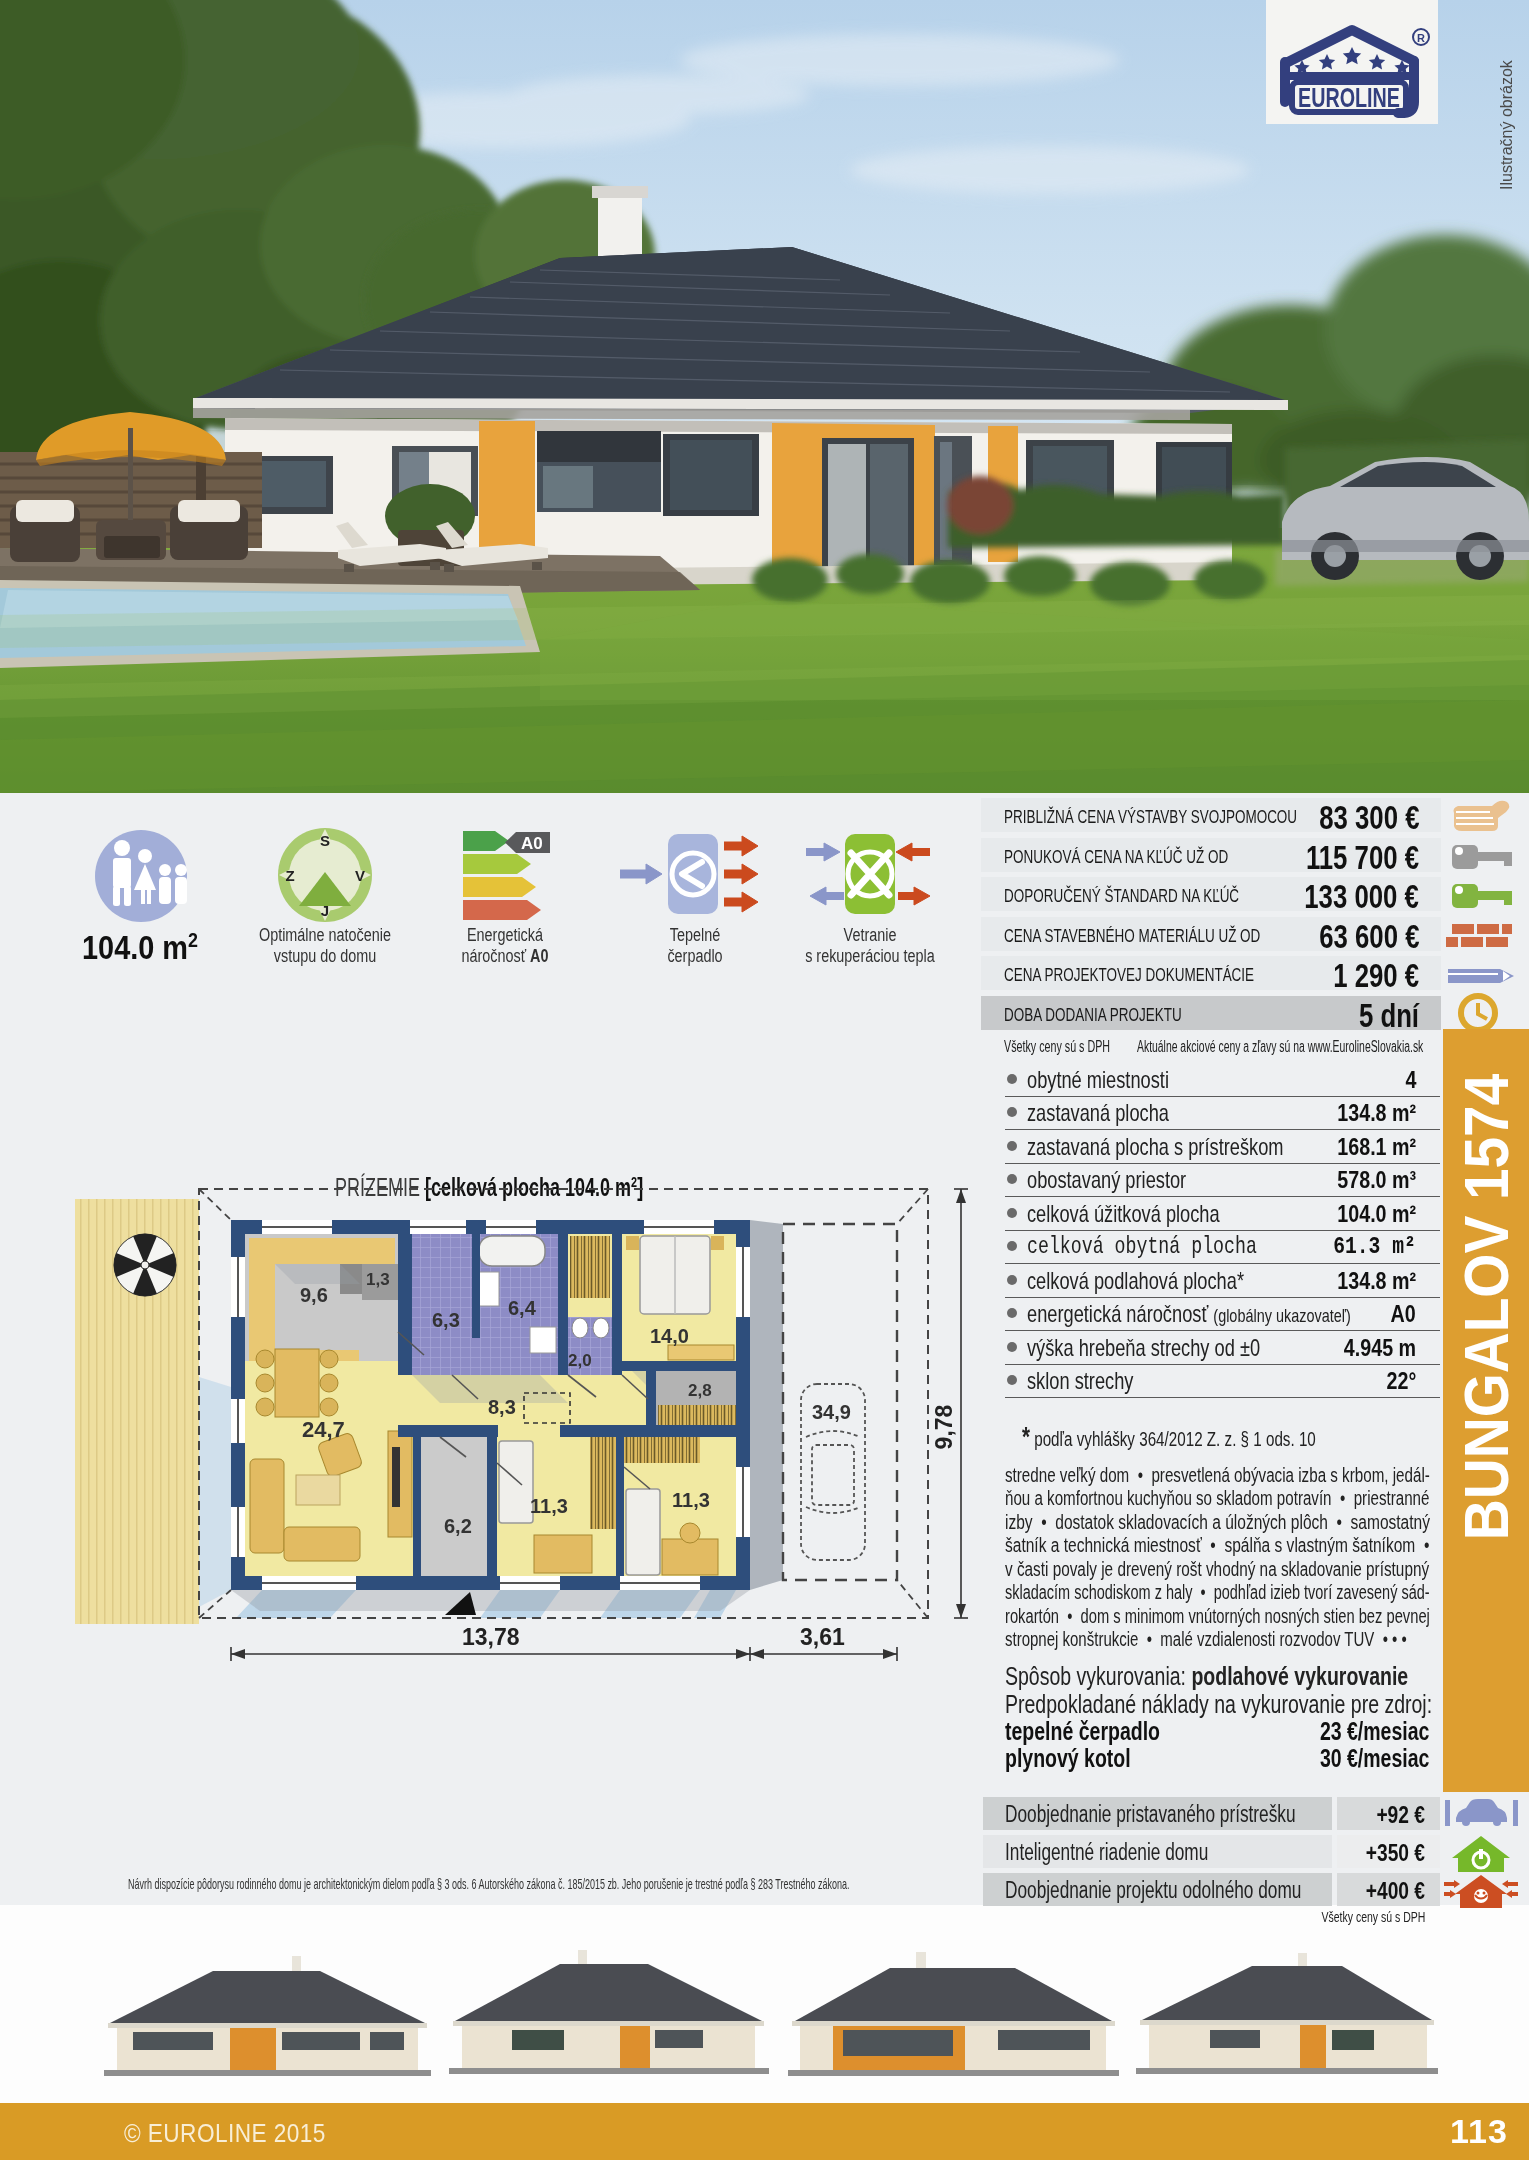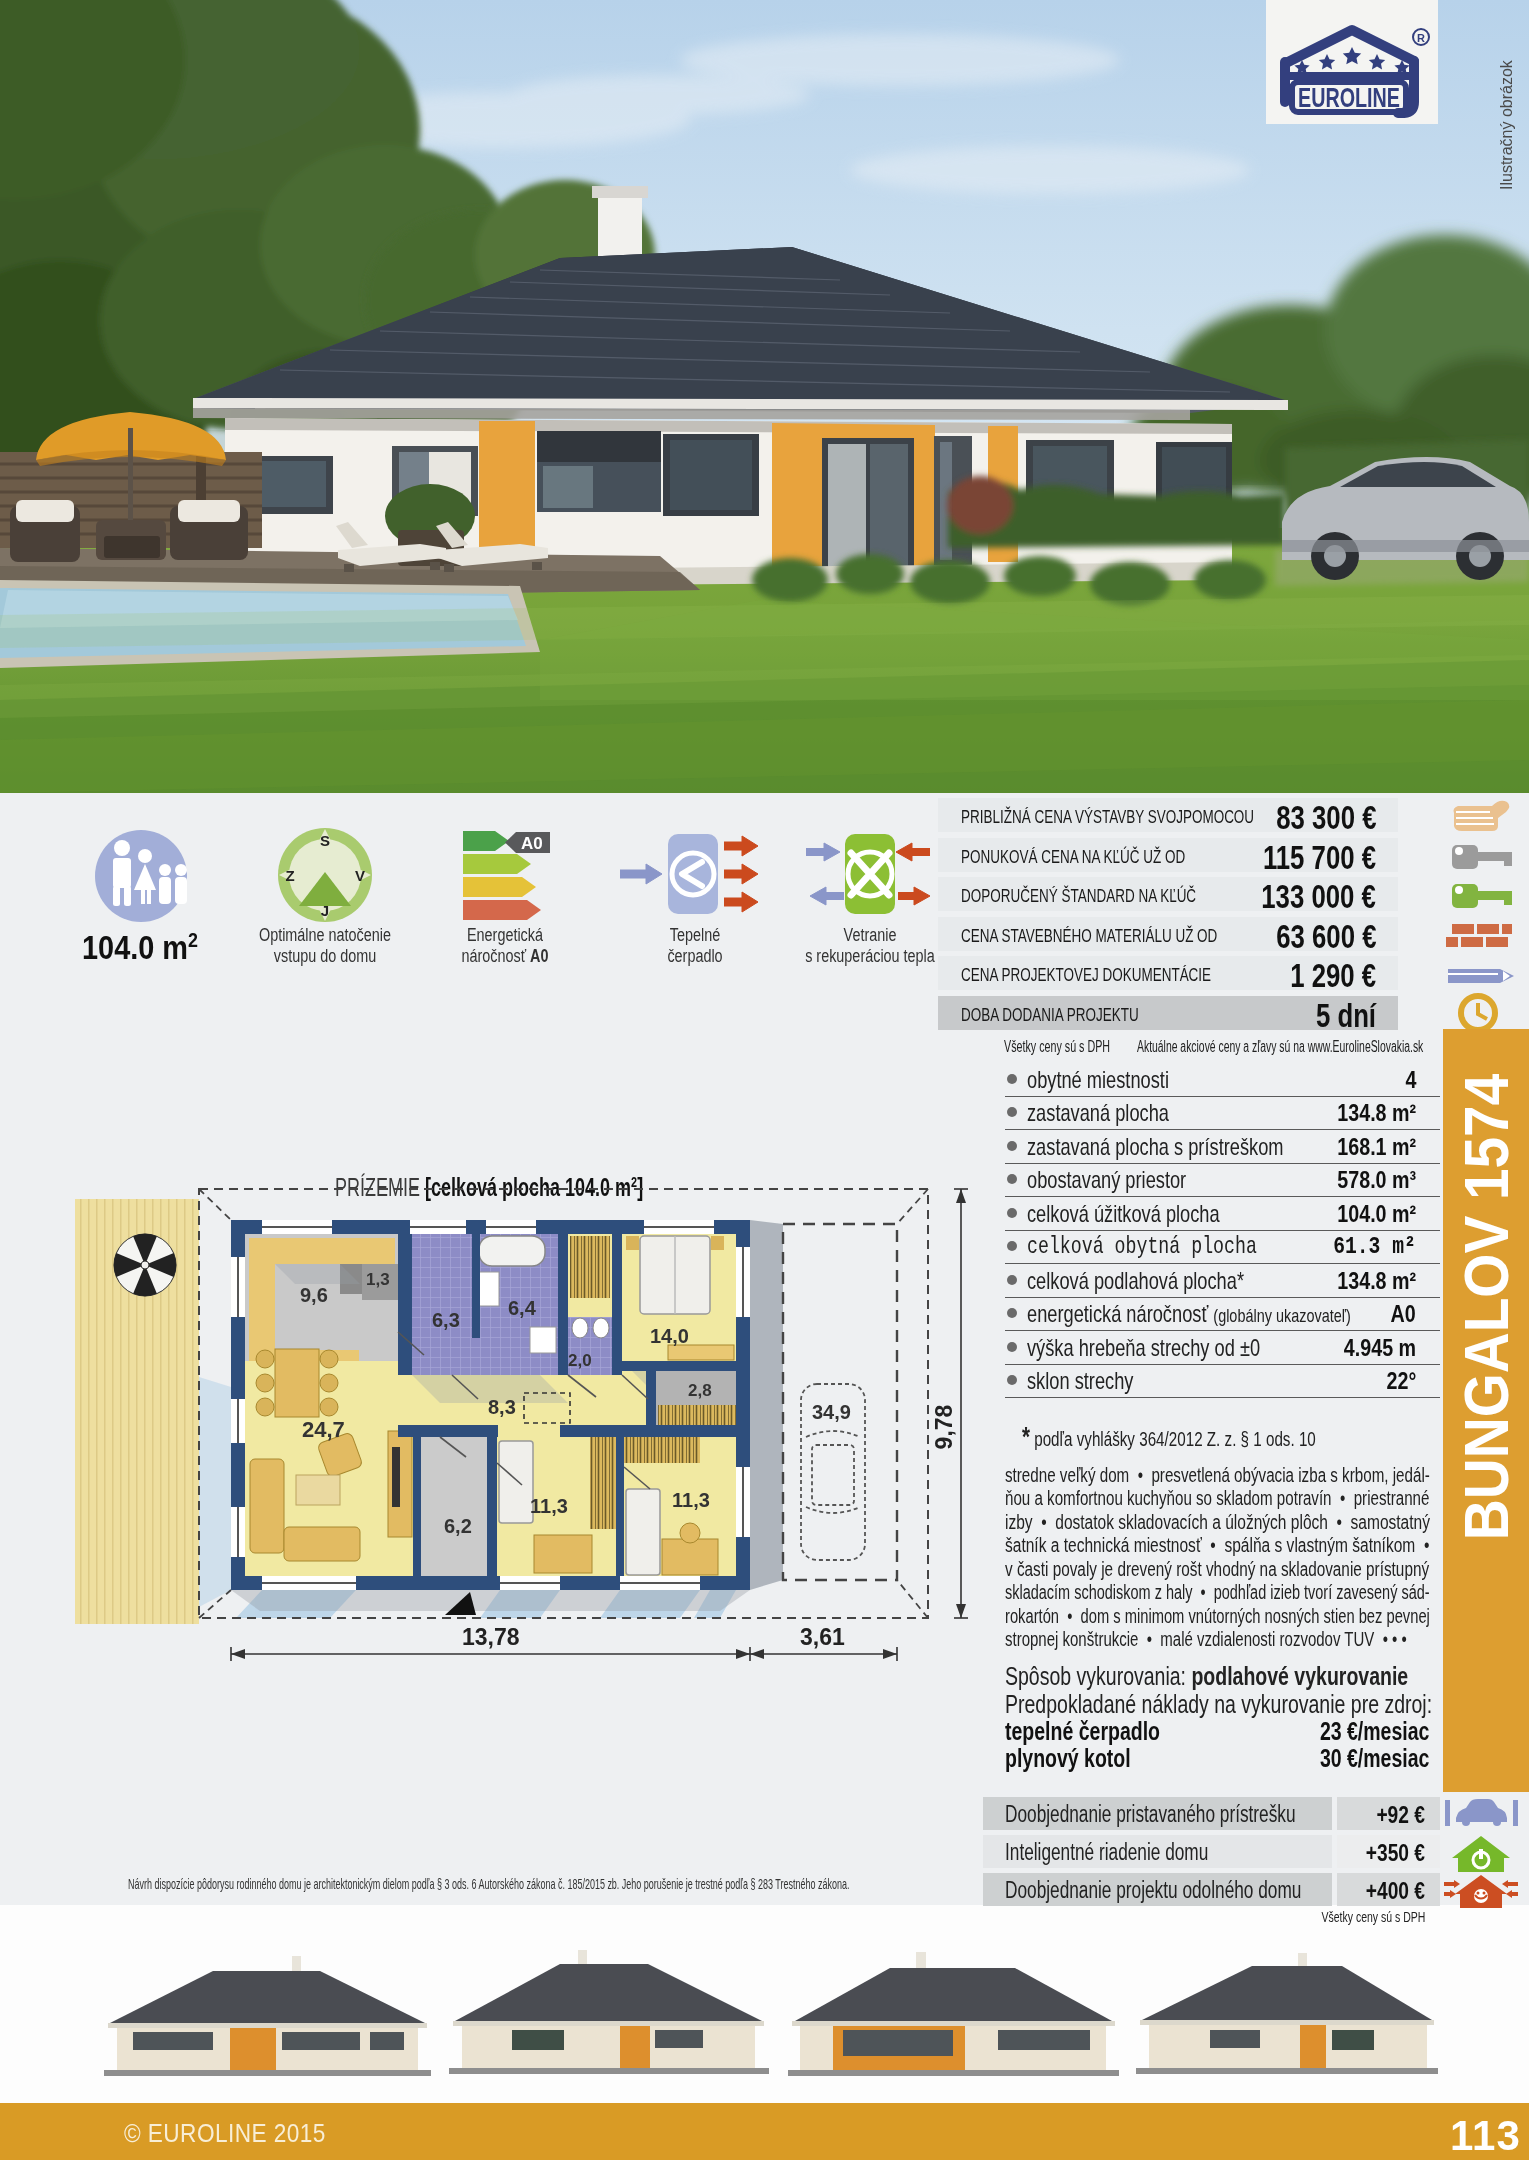--- a/index.html
+++ b/index.html
@@ -1,18 +1,18 @@
 <!DOCTYPE html>
 <html><head>
 <meta charset="utf-8">
 <style>
 html,body{margin:0;padding:0;}
 body{width:1529px;height:2160px;position:relative;background:#eef0f2;font-family:"Liberation Sans",sans-serif;overflow:hidden;}
 .abs{position:absolute;}
-.row{position:absolute;left:938px;width:460px;height:34px;background:#e7eaec;text-decoration:underline;}
+.row{position:absolute;left:981px;width:460px;height:34px;background:#e7eaec;text-decoration:underline;}
 .row .lab{position:absolute;left:23px;top:8px;font-size:19px;color:#1a1a1a;transform:scaleX(0.71);transform-origin:left top;white-space:nowrap;}
 .row .val{position:absolute;right:22px;top:1px;font-size:33px;font-weight:bold;color:#111;transform:scaleX(0.78);transform-origin:right top;white-space:nowrap;}
 .spec{position:absolute;left:1005px;width:435px;height:33px;border-bottom:1.6px solid #5a5a5a;}
 .spec .b{position:absolute;left:2px;top:11px;width:10px;height:10px;border-radius:50%;background:#6a6a6a;}
 .spec .lab{position:absolute;left:22px;top:3px;font-size:24px;color:#222;transform:scaleX(0.76);transform-origin:left top;white-space:nowrap;}
 .spec .val{position:absolute;right:24px;top:3px;font-size:24px;font-weight:bold;color:#111;transform:scaleX(0.82);transform-origin:right top;white-space:nowrap;}
 .desc{position:absolute;left:1005px;font-size:20px;color:#222;transform:scaleX(0.75);transform-origin:left top;white-space:nowrap;}
 .ic-cap{position:absolute;font-size:18px;color:#333;text-align:center;line-height:20.5px;transform:scaleX(0.8);}
 sup{font-size:60%;vertical-align:super;}
 </style>
@@ -847,13 +847,13 @@
 <rect x="1210" y="2030" width="50" height="18" fill="#4e5458"></rect>
 <rect x="1332" y="2030" width="42" height="20" fill="#3f4e46"></rect>
 <rect x="1136" y="2068" width="302" height="6" fill="#8e8e8e"></rect>
 </g>
 </svg></div>
 
 <div class="abs" style="left:0;top:2103px;width:1529px;height:57px;background:#d99b25;"></div>
 
 <div class="abs" style="left:124px;top:2118px;font-size:26px;color:#f8eed6;letter-spacing:0.5px;white-space:nowrap;transform:scaleX(0.87);transform-origin:left top;">© EUROLINE 2015</div>
 
-<div class="abs" style="left:1450px;top:2112px;font-size:42px;font-weight:bold;color:#fff;letter-spacing:1px;">113</div>
+<div class="abs" style="left:1450px;top:2112px;font-size:34px;font-weight:bold;color:#fff;letter-spacing:1px;">113</div>
 
 </body></html>

